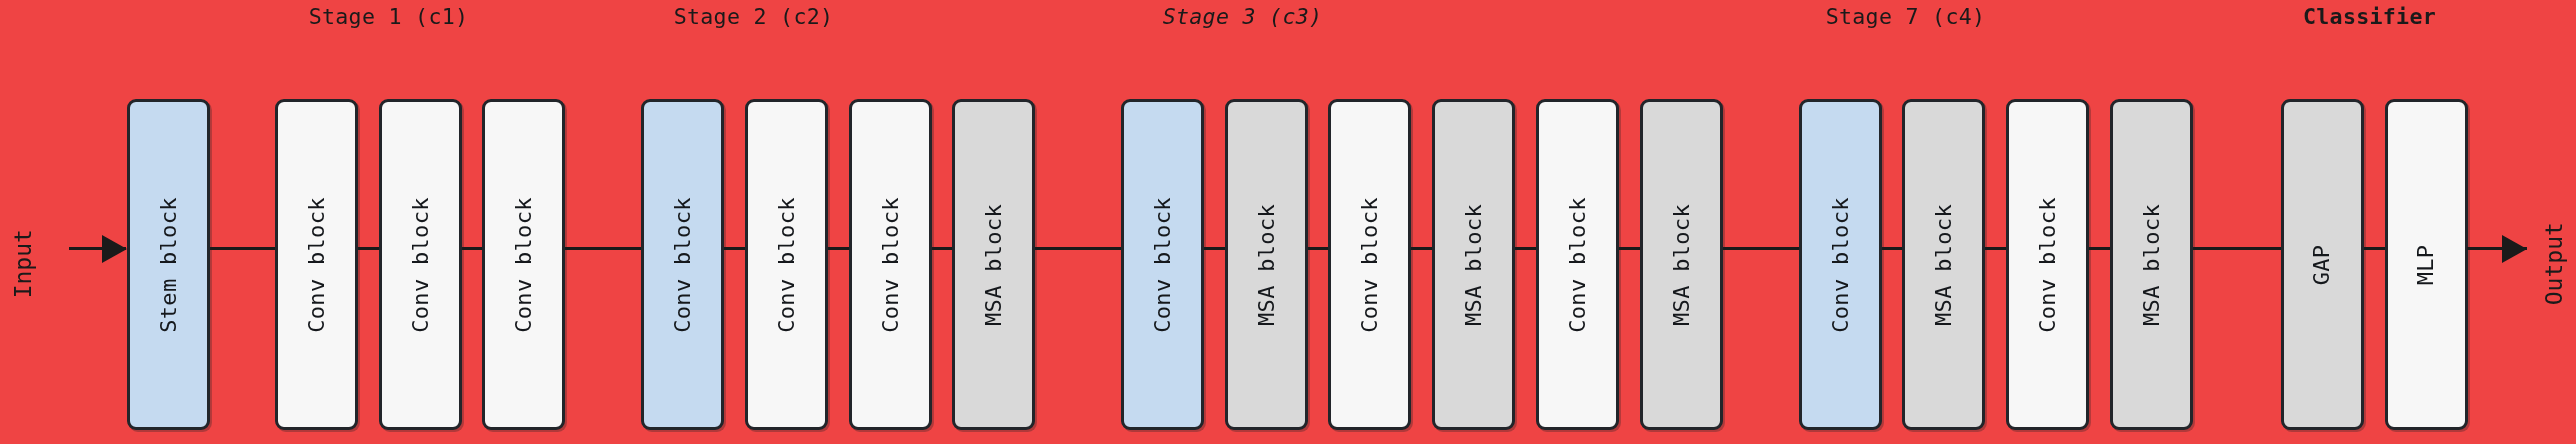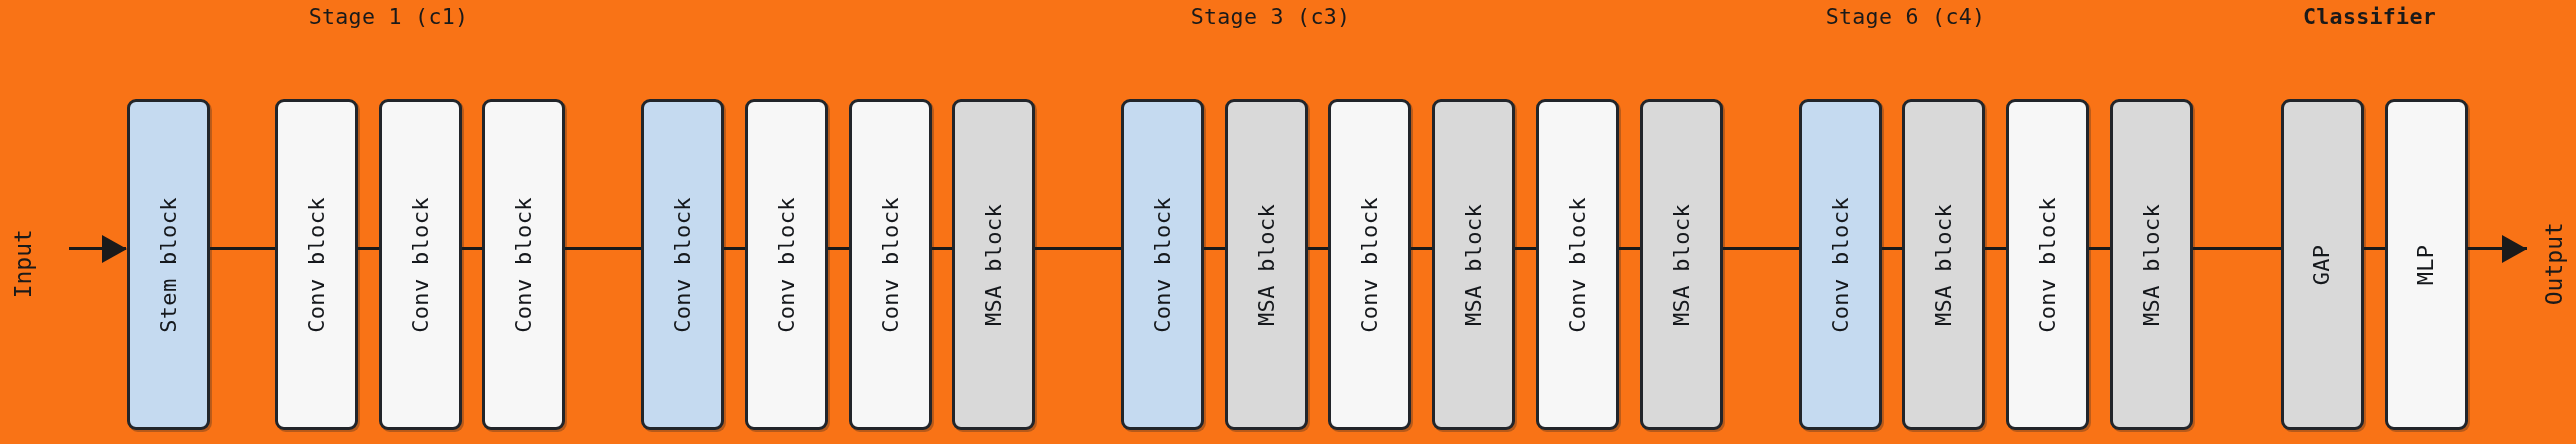--- a/index.html
+++ b/index.html
@@ -7,21 +7,21 @@
     padding: 0;
     background: #ffffff;
   }
   body {
     font-family: "DejaVu Sans Mono", "Liberation Mono", monospace;
   }
   #canvas {
     position: relative;
     width: 2576px;
     height: 444px;
-    background: #f97316;
+    background: #ef4444;
     overflow: hidden;
   }
 
   
   .stage-header {
     position: absolute;
     top: 3.8px;
     font-size: 21.6px;
     line-height: 25.4px;
     color: #1a1a1a;
@@ -89,22 +89,23 @@
     letter-spacing: 0.3px;
     font-family: "DejaVu Sans Mono", "Liberation Mono", monospace;
   }
 </style>
 </head>
 <body>
 
 <div id="canvas">
 
   <div class="stage-header" style="left:274px;  width:229px;">Stage 1 (c1)</div>
-  <div class="stage-header" style="left:1156px; width:229px;">Stage 3 (c3)</div>
-  <div class="stage-header" style="left:1791px; width:229px;">Stage 6 (c4)</div>
+  <div class="stage-header" style="left:639px; width:229px;">Stage 2 (c2)</div>
+  <div class="stage-header" style="left:1128px; width:229px;font-style:italic;">Stage 3 (c3)</div>
+  <div class="stage-header" style="left:1791px; width:229px;">Stage 7 (c4)</div>
   <div class="stage-header" style="left:2271px; width:197px;font-weight:bold;">Classifier</div>
 
   <div class="io-label" style="left:-27px; top:251px; width:102px; text-align:center;">Input</div>
   <div class="spine" style="left:69px; width:57px;"></div>
   <div class="arrowhead" style="left:102px;"></div>
 
   <div class="spine" style="left:207px;  width:70px;"></div>
   <div class="spine" style="left:356px;  width:24px;"></div>
   <div class="spine" style="left:460px;  width:24px;"></div>
   <div class="spine" style="left:564px;  width:80px;"></div>

